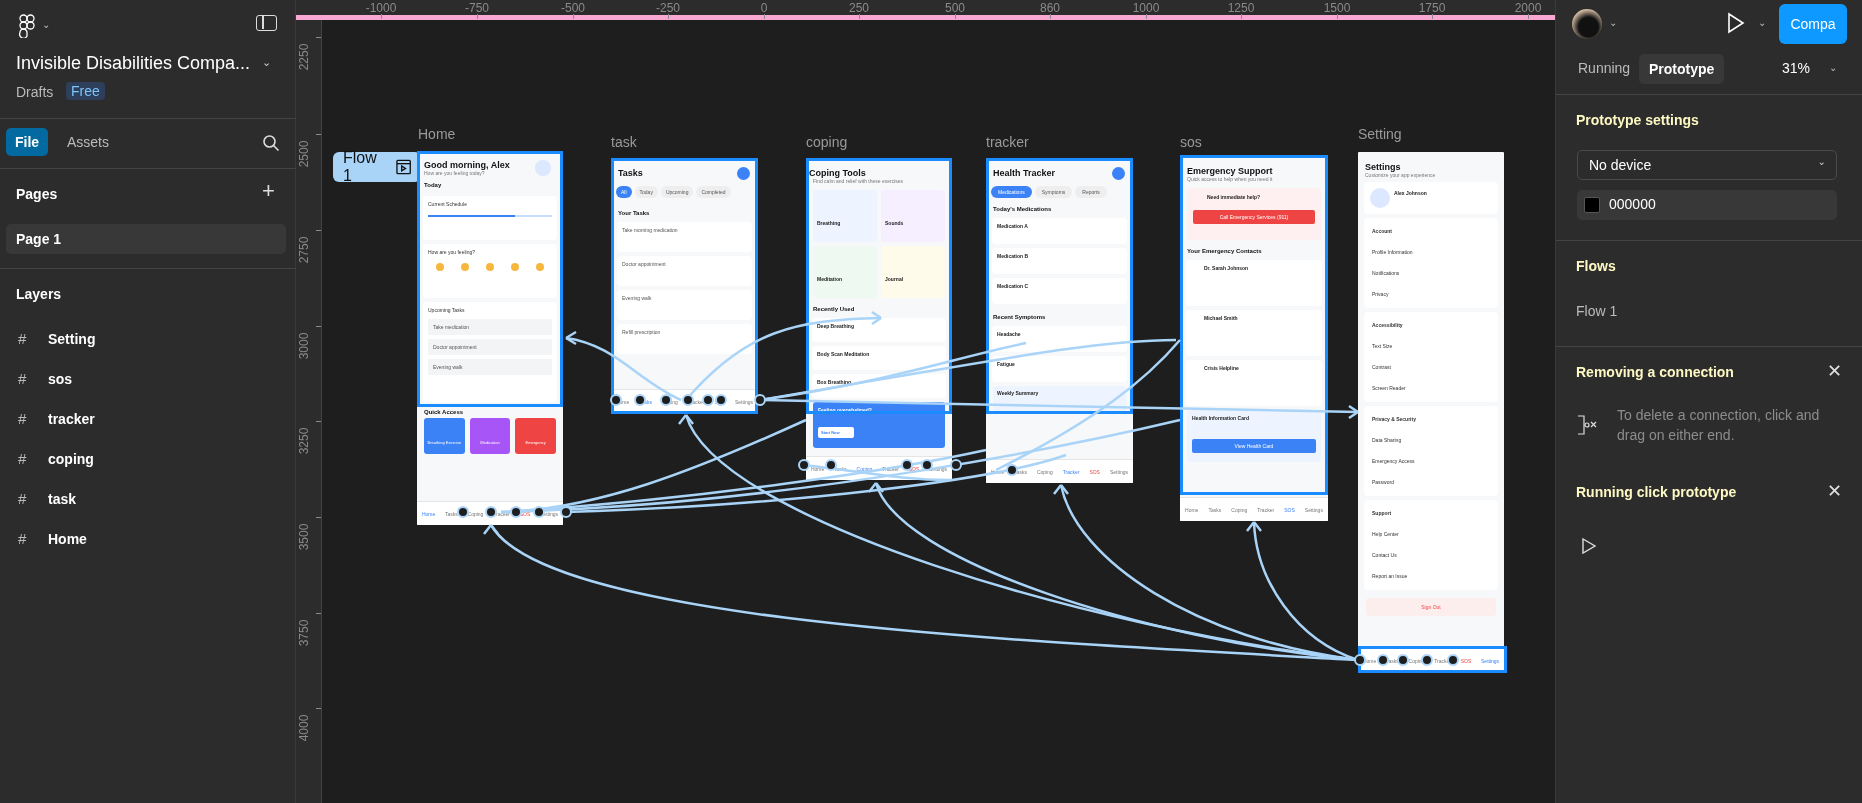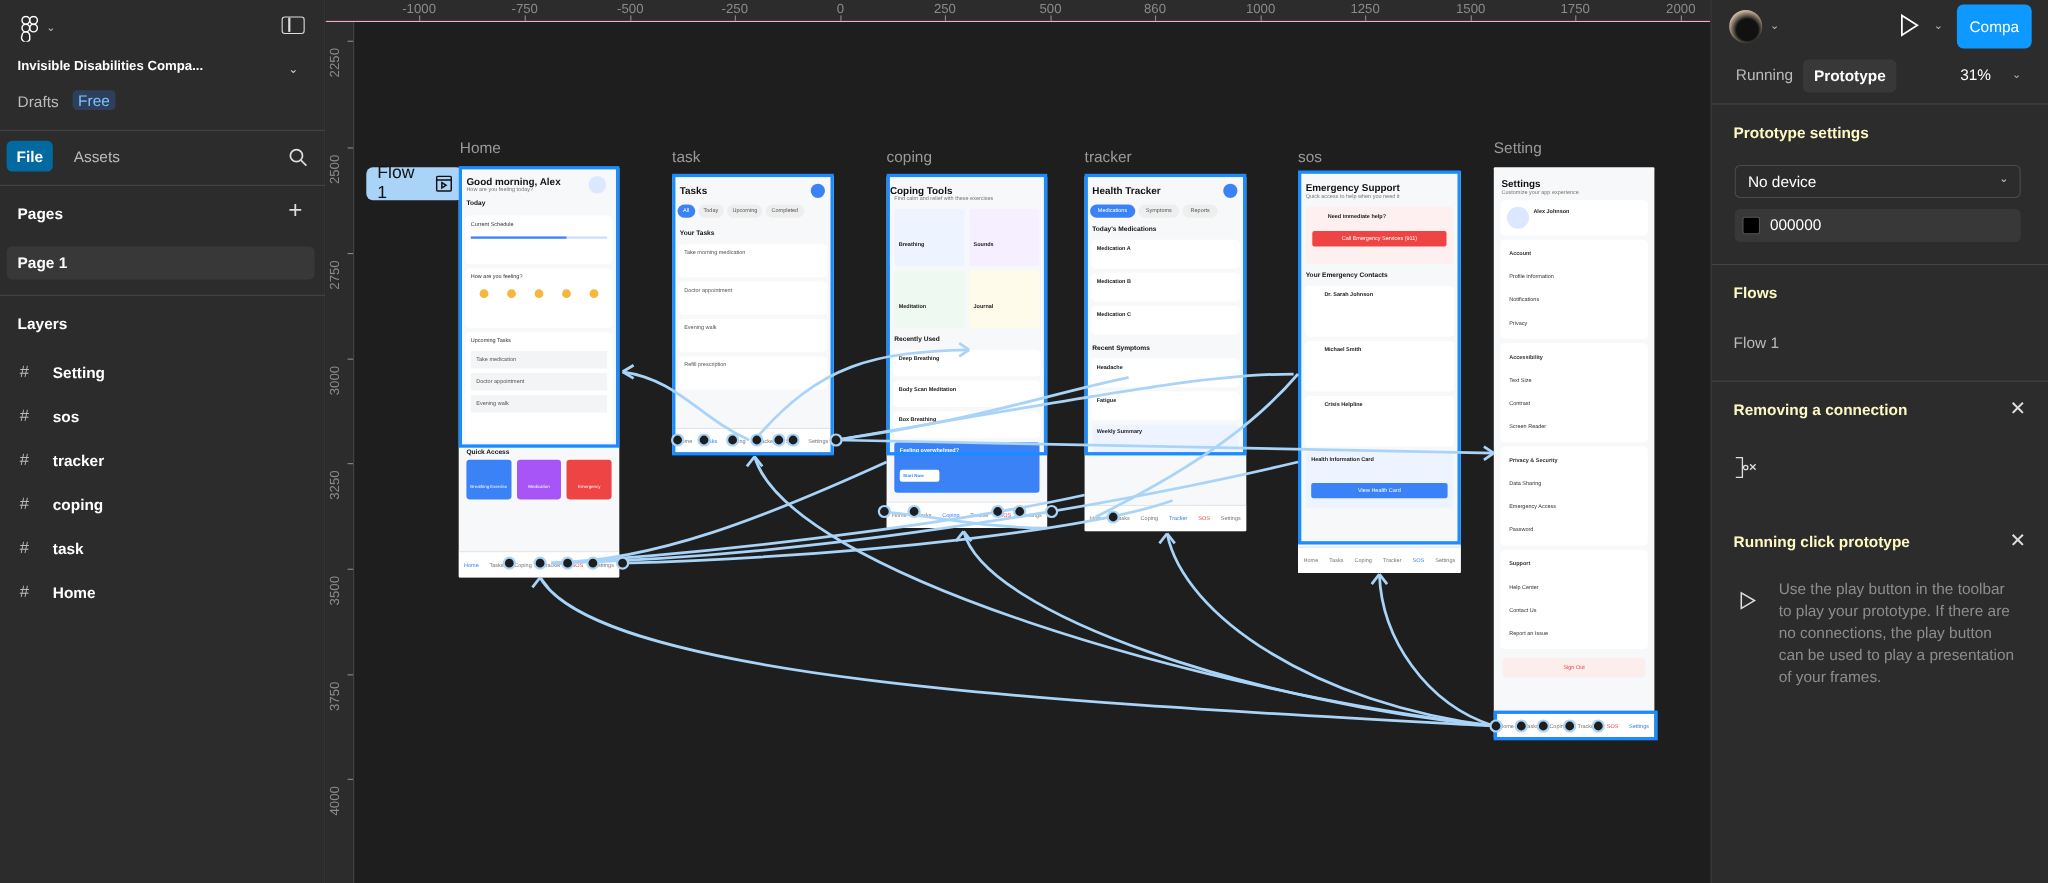--- a/index.html
+++ b/index.html
@@ -1,29 +1,29 @@
 <!DOCTYPE html>
 <html><head>
 <meta charset="utf-8">
 <style>
 *{box-sizing:border-box;margin:0;padding:0}
 html,body{width:1862px;height:803px;overflow:hidden;background:#1e1e1e;font-family:"Liberation Sans",sans-serif;color:#fff}
 .app{position:relative;width:1862px;height:803px}
 .left{position:absolute;left:0;top:0;width:296px;height:803px;background:#2c2c2c;border-right:1px solid #3a3a3a}
 .right{position:absolute;left:1555px;top:0;width:307px;height:803px;background:#2c2c2c;border-left:1px solid #3a3a3a}
 .canvas{position:absolute;left:296px;top:0;width:1259px;height:803px;background:#1e1e1e;overflow:hidden}
-.ruler-top{position:absolute;left:0;top:0;width:1259px;height:20px;background:#2c2c2c;border-bottom:1px solid #f9a8d4}
+.ruler-top{position:absolute;left:0;top:0;width:1259px;height:20px;background:#2c2c2c;border-bottom:5px solid #f9a8d4}
 .ruler-left{position:absolute;left:0;top:20px;width:26px;height:783px;background:#2c2c2c;border-right:1px solid #444}
 .rt-label{position:absolute;top:1px;font-size:12px;color:#8a8a8a;transform:translateX(-50%)}
 .rt-tick{position:absolute;top:14px;width:1px;height:5px;background:#8a8a8a}
 .rl-label{position:absolute;left:1px;font-size:12px;color:#8a8a8a;transform:rotate(-90deg) translateX(-50%);transform-origin:0 0;white-space:nowrap;width:40px;text-align:center}
 .rl-tick{position:absolute;left:20px;width:5px;height:1px;background:#8a8a8a}
 .logo{position:absolute;left:18px;top:14px;width:20px;height:22px}
 .chev{font-size:10px;color:#bbb}
-.title{position:absolute;left:16px;top:53px;font-size:12px;font-weight:bold;color:#fff}
+.title{position:absolute;left:16px;top:53px;font-size:18px;font-weight:normal;color:#fff}
 .drafts{position:absolute;left:16px;top:84px;font-size:14px;color:#bbb}
 .badge{position:absolute;left:66px;top:82px;font-size:14px;color:#7cc4fa;background:#2e3f5c;border-radius:4px;padding:1px 5px}
 .hr{position:absolute;left:0;width:296px;height:1px;background:#444}
 .tab{position:absolute;font-size:14px;padding:6px 9px;border-radius:5px}
 .sect{position:absolute;left:16px;font-size:14px;font-weight:bold;color:#fff}
 .pageitem{position:absolute;left:6px;top:224px;width:280px;height:30px;background:#383838;border-radius:5px;font-size:14px;color:#fff;padding:7px 10px;font-weight:bold}
 .layer{position:absolute;left:18px;font-size:14px;color:#fff;font-weight:bold;display:flex;align-items:center;gap:14px}
 .layer .hash{color:#bbb;font-weight:normal;font-size:15px;width:16px}
 .frame-label{position:absolute;font-size:14px;color:#9a9a9a}
 .frame{position:absolute;background:#f7f8fa;overflow:hidden;border-radius:1px}
@@ -434,21 +434,21 @@
     <div style="position:absolute;left:20px;top:303px;font-size:14px;color:#bbb">Flow 1</div>
 
     <div class="rp-hr" style="top:346px"></div>
     <div class="rp-sect" style="top:364px">Removing a connection</div>
     <span class="closex" style="top:360px">✕</span>
     <svg style="position:absolute;left:21px;top:414px" width="24" height="24" viewBox="0 0 24 24" fill="none" stroke="#ddd" stroke-width="1.2">
         <path d="M1 2h6v18H1"></path>
         <circle cx="10" cy="11" r="2"></circle>
         <path d="M14 8l5 5M19 8l-5 5"></path>
       </svg>
+    <div class="rp-text" style="top:405px">To delete a connection, click and drag on either end.</div>
 
     <div class="rp-sect" style="top:484px">Running click prototype</div>
     <span class="closex" style="top:480px">✕</span>
     <svg style="position:absolute;left:25px;top:537px" width="16" height="18" viewBox="0 0 16 18" fill="none" stroke="#ddd" stroke-width="1.4">
         <path d="M2 2l12 7-12 7z"></path>
       </svg>
-    <div class="rp-text" style="top:525px">Use the play button in the toolbar to play your prototype. If there are no connections, the play button can be used to play a presentation of your frames.</div>
   </div>
 </div>
 
 </body></html>

